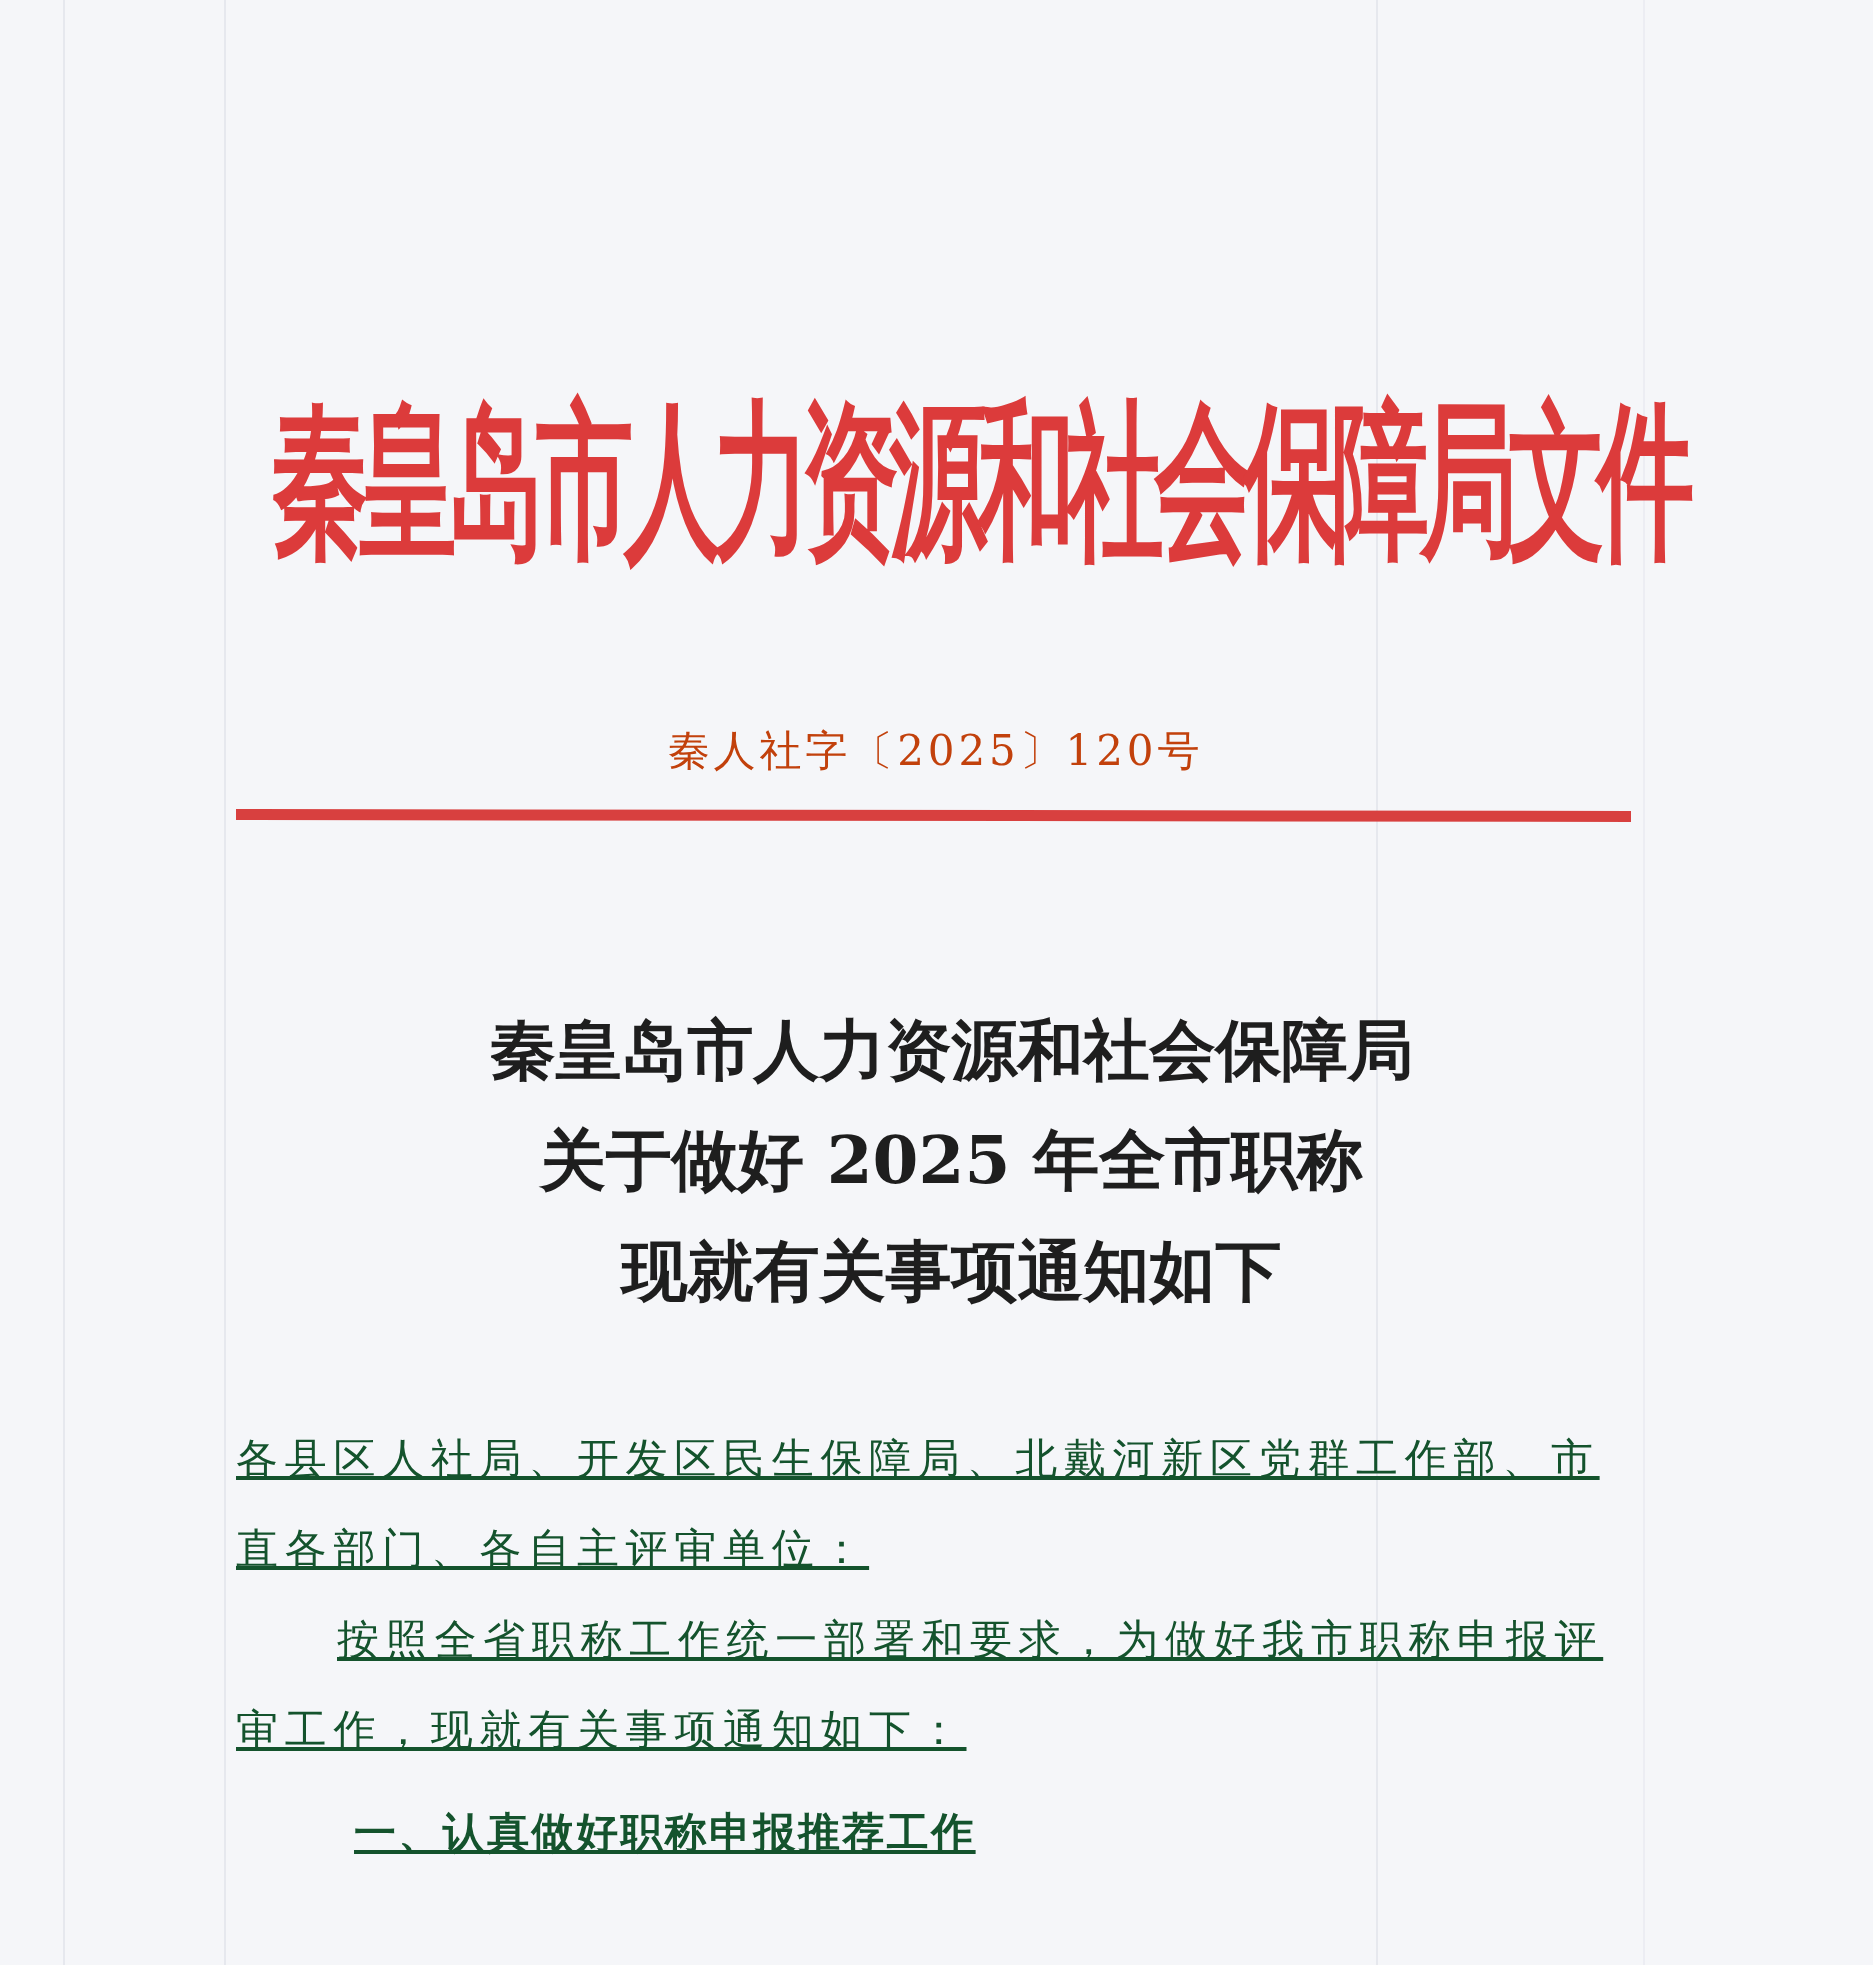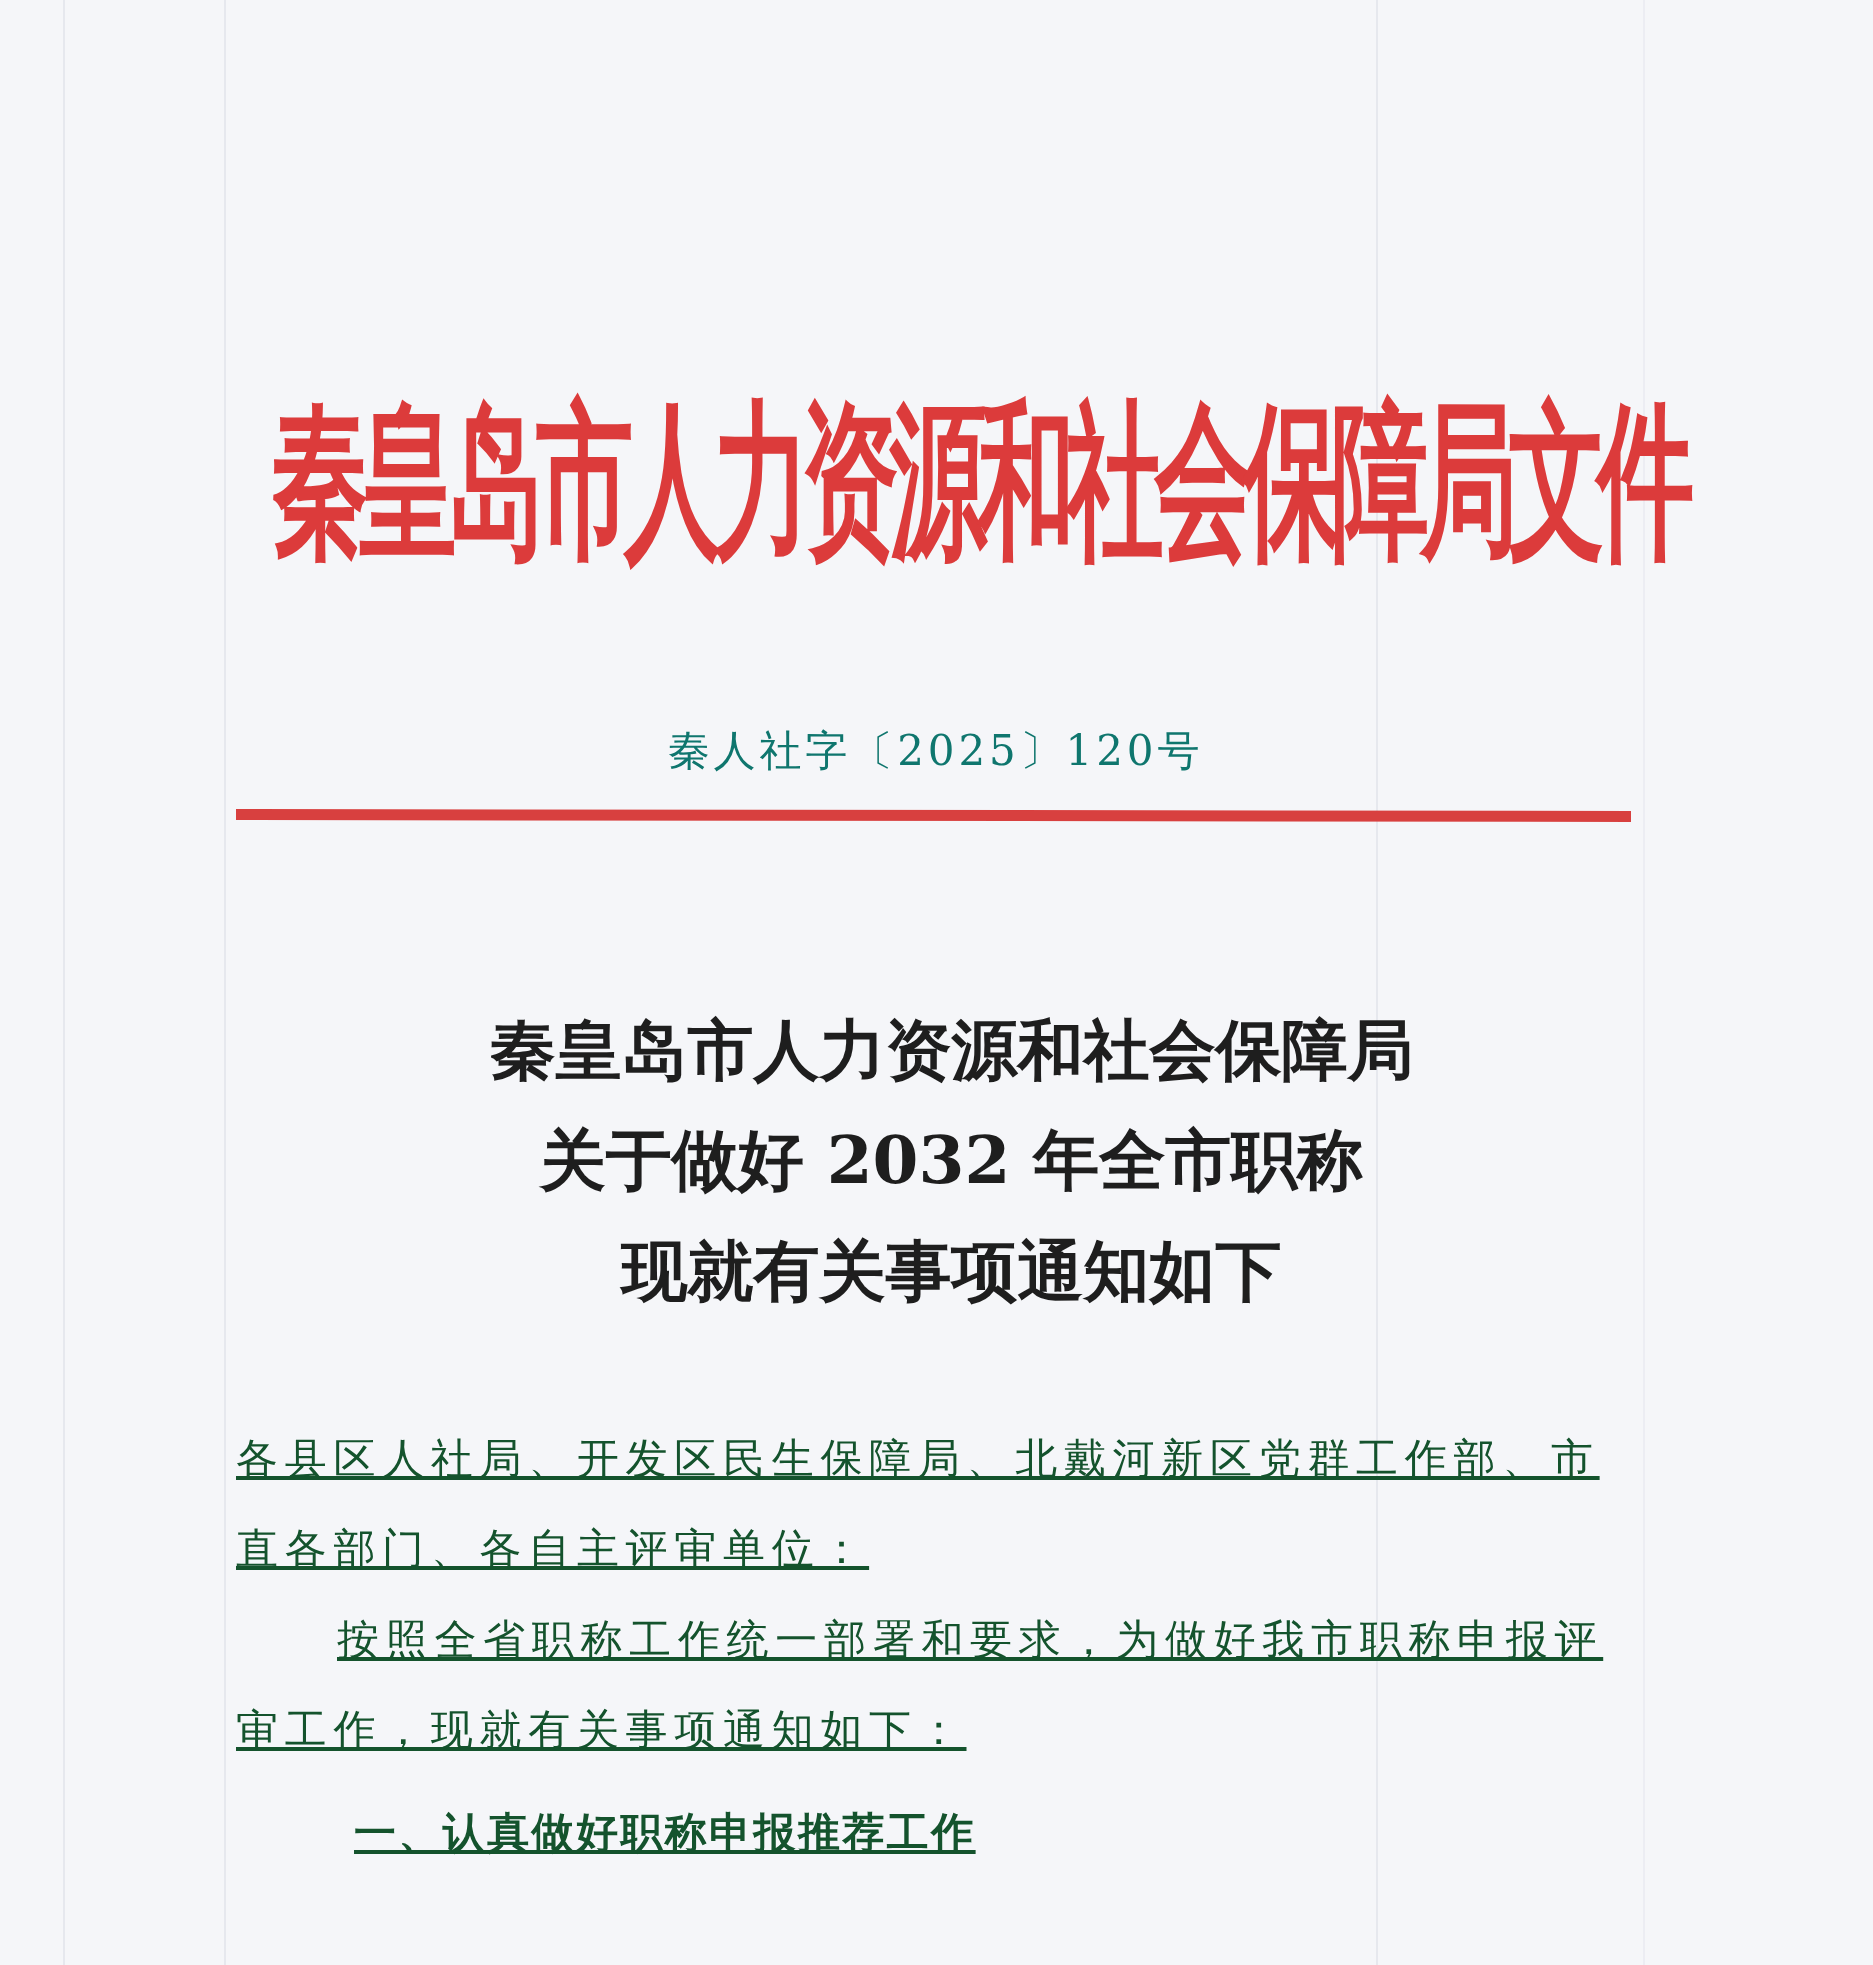--- a/index.html
+++ b/index.html
@@ -16,21 +16,21 @@
   .red-header {
     position: absolute; left: 271px; top: 393px; width: 1328px; height: 177px;
     color: #dc3b3b; font-family: "DejaVu Sans", "Liberation Sans", sans-serif;
     font-weight: bold; font-size: 97px; line-height: 177px;
     text-align: center; white-space: nowrap;
     transform: scaleY(1.75); transform-origin: center center;
     letter-spacing: -8.6px;
   }
   .doc-number {
     position: absolute; left: 629px; top: 723px; width: 613px;
-    text-align: center; font-size: 42px; line-height: 55px; color: #0f766e;
+    text-align: center; font-size: 42px; line-height: 55px; color: #c2410c;
     font-family: "DejaVu Serif", "Liberation Serif", serif; letter-spacing: 3.9px; white-space: nowrap;
   }
   .red-rule {
     position: absolute; left: 236px; top: 810px; width: 1395px; height: 11px;
     background: #d8403f; transform: rotate(0.08deg);
   }
   .title {
     position: absolute; left: 252px; width: 1399px; text-align: center;
     font-size: 66px; line-height: 79px; color: #1e1e1e; font-weight: bold;
     font-family: "DejaVu Serif", "Liberation Serif", serif; white-space: nowrap;
@@ -53,21 +53,21 @@
   <div class="streak" style="left:1376px"></div>
   <div class="streak" style="left:1643px;opacity:.6"></div>
 
   <div class="red-header">秦皇岛市人力资源和社会保障局文件</div>
 
   <div class="doc-number">秦人社字〔2025〕120号</div>
 
   <div class="red-rule"></div>
 
   <div class="title" style="top:1011px">秦皇岛市人力资源和社会保障局</div>
-  <div class="title" style="top:1121px">关于做好 2032 年全市职称</div>
+  <div class="title" style="top:1121px">关于做好 2025 年全市职称</div>
   <div class="title" style="top:1232px">现就有关事项通知如下</div>
 
   <div class="body-line" style="top:1429px">各县区人社局、开发区民生保障局、北戴河新区党群工作部、市</div>
   <div class="body-line" style="top:1519px">直各部门、各自主评审单位：</div>
 
   <div class="body-line indent" style="top:1610px">按照全省职称工作统一部署和要求，为做好我市职称申报评</div>
   <div class="body-line" style="top:1700px">审工作，现就有关事项通知如下：</div>
 
   <div class="body-line section-heading" style="top:1787px">一、认真做好职称申报推荐工作</div>
 

